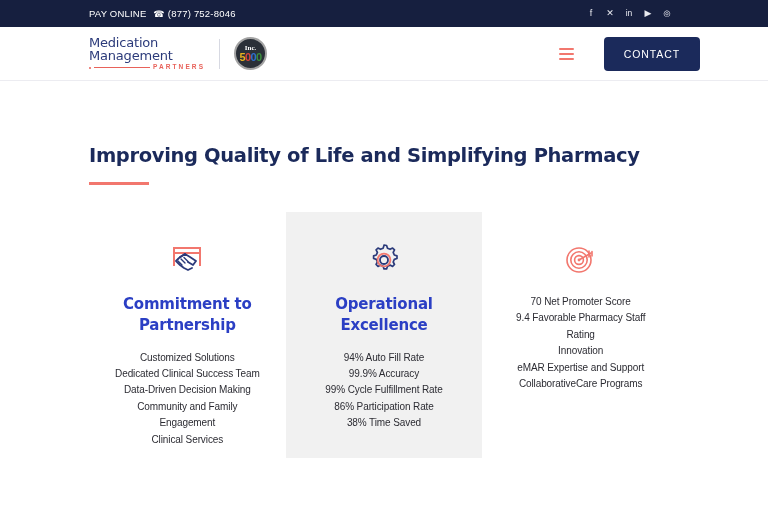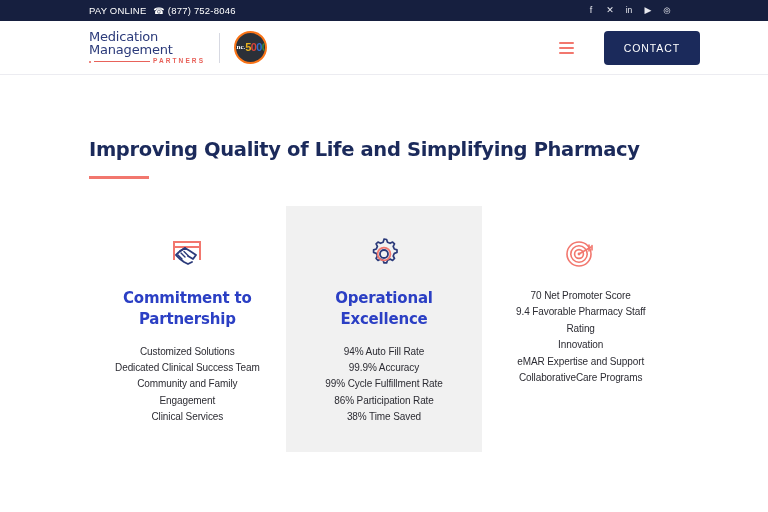--- a/index.html
+++ b/index.html
@@ -5,21 +5,21 @@
   * { box-sizing: border-box; margin: 0; padding: 0; }
   html, body {
     width: 768px; height: 512px;
     background: #ffffff;
     font-family: "Liberation Sans", sans-serif;
     overflow: hidden;
   }
 
   
   .topbar {
-    height: 21px;
+    height: 27px;
     background: #161f3f;
     display: flex;
     align-items: center;
     padding: 0 18px 0 0;
     position: relative;
   }
   .topbar-left {
     display: flex;
     align-items: center;
     gap: 7px;
@@ -72,22 +72,22 @@
   }
   .logo-rule .dot { width:2px;height:2px;background:#e8625a;border-radius:50%; }
   .logo-partners {
     font-size: 6.5px; letter-spacing: 2.1px; color: #e8625a;
     font-weight: 700;
   }
   .logo-sep { width: 1px; height: 30px; background: #d7d9e2; }
   .inc-badge {
     width: 33px; height: 33px; border-radius: 50%;
     background: #2b3038;
-    border: 2px solid #f97316;
-    display: flex; flex-direction: row;
+    border: 2px solid #a3a3a3;
+    display: flex; flex-direction: column;
     align-items: center; justify-content: center;
     overflow: hidden;
   }
   .inc-badge .inc-1 {
     color: #ffffff; font-size: 7px; font-weight: 700;
     font-family: "Liberation Serif", serif; line-height: 1;
   }
   .inc-badge .inc-2 {
     font-size: 11px; font-weight: 700; line-height: 1;
     letter-spacing: -0.6px;
@@ -220,20 +220,21 @@
           <path d="M30 4 V22" fill="none" stroke="#f2776e" stroke-width="2"></path>
           <path d="M10 13 l5 -3 l5 3 l6 4 l-3 4 l-5 -3" fill="none" stroke="#2b3a7a" stroke-width="1.8" stroke-linejoin="round" stroke-linecap="round"></path>
           <path d="M15 10 l-6 4 l-3 3 l4 4 l4 3 l4 2 l4 -2" fill="none" stroke="#2b3a7a" stroke-width="1.8" stroke-linejoin="round" stroke-linecap="round"></path>
           <path d="M8 17 l4 4 M11 15 l4 4 M14 13.5 l4 4" fill="none" stroke="#2b3a7a" stroke-width="1.4" stroke-linecap="round"></path>
         </svg>
       </div>
       <div class="feature-title">Commitment to Partnership</div>
       <ul class="feature-list">
         <li>Customized Solutions</li>
         <li>Dedicated Clinical Success Team</li>
+        <li>Data-Driven Decision Making</li>
         <li>Community and Family</li>
         <li>Engagement</li>
         <li>Clinical Services</li>
       </ul>
     </div>
 
     <div class="feature highlight">
       <div class="feature-icon">
         <svg width="34" height="34" viewBox="0 0 34 34" aria-hidden="true">
           <path d="M17 2 l2.6 .5 .9 2.7 2.6 1.1 2.5-1.3 1.9 1.9 -1.3 2.5 1.1 2.6 2.7 .9 0 2.6 -2.7 .9 -1.1 2.6 1.3 2.5 -1.9 1.9 -2.5-1.3 -2.6 1.1 -.9 2.7 -2.6 0 -.9-2.7 -2.6-1.1 -2.5 1.3 -1.9-1.9 1.3-2.5 -1.1-2.6 -2.7-.9 0-2.6 2.7-.9 1.1-2.6 -1.3-2.5 1.9-1.9 2.5 1.3 2.6-1.1 .9-2.7 Z" fill="none" stroke="#2b3a7a" stroke-width="1.7" stroke-linejoin="round"></path>

